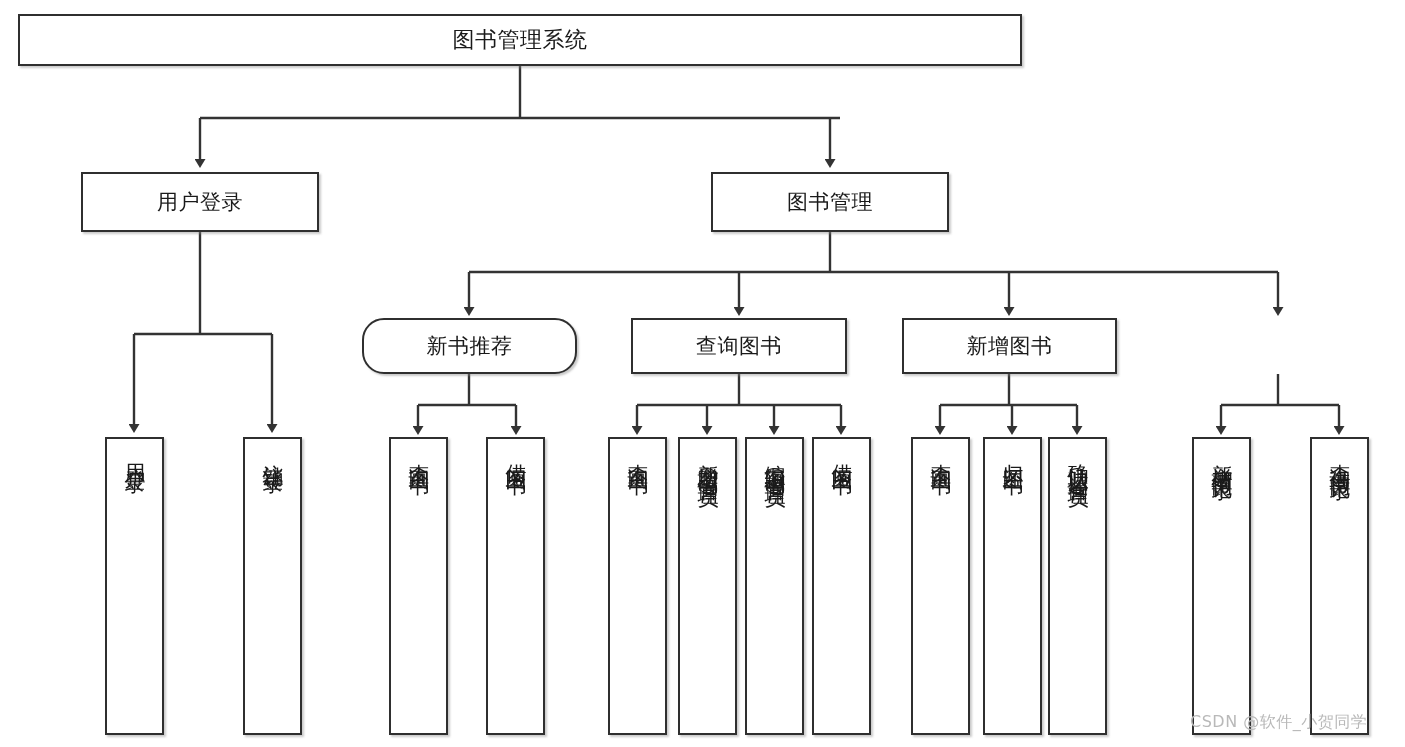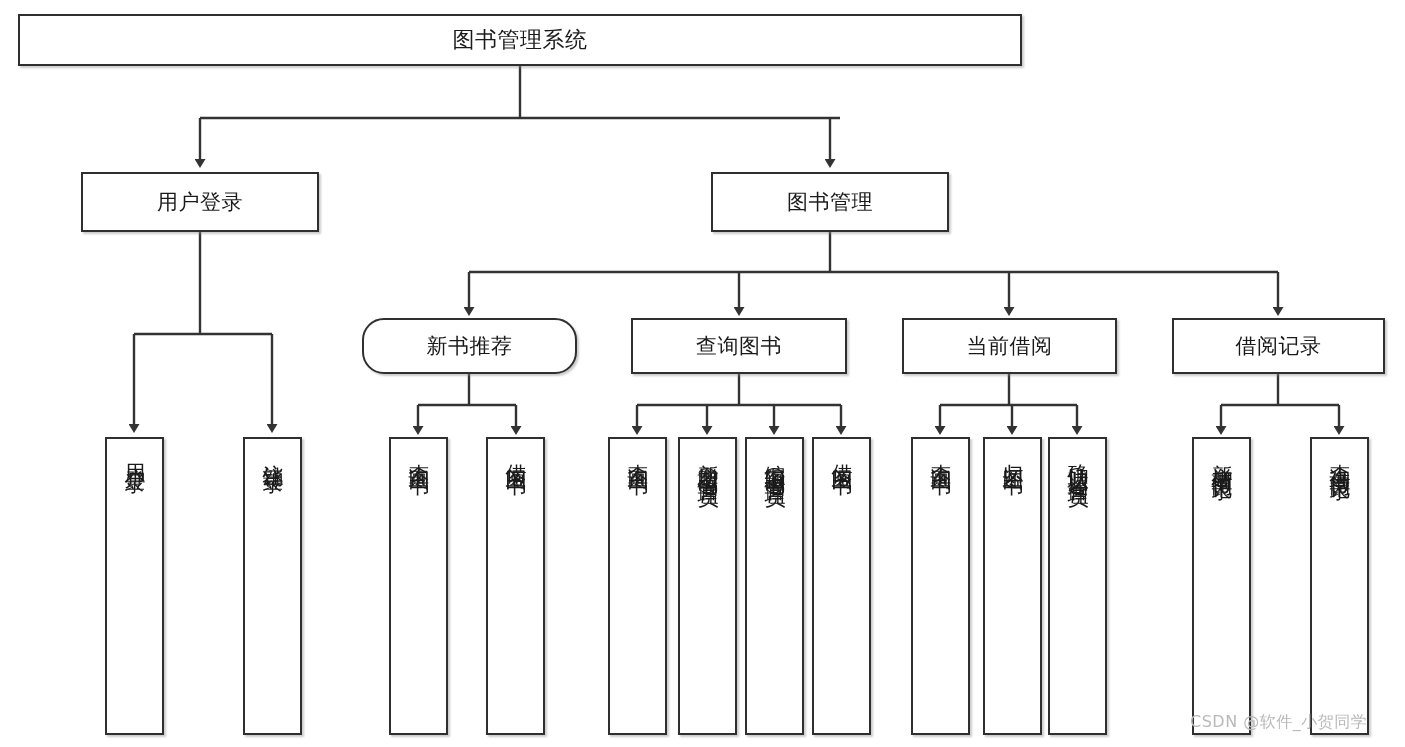--- a/index.html
+++ b/index.html
@@ -137,24 +137,21 @@
     <span class="node-label">图书管理</span>
   </div>
 
   <div class="node horizontal" style="left: 362px; top: 318px; width: 215px; height: 56px; border-radius: 22px;">
     <span class="node-label">新书推荐</span>
   </div>
   <div class="node horizontal" style="left: 631px; top: 318px; width: 216px; height: 56px;">
     <span class="node-label">查询图书</span>
   </div>
   <div class="node horizontal" style="left: 902px; top: 318px; width: 215px; height: 56px;">
-    <span class="node-label">当前借阅</span>
-  </div>
-  <div class="node horizontal" style="left: 1172px; top: 318px; width: 213px; height: 56px;">
-    <span class="node-label">借阅记录</span>
+    <span class="node-label">新增图书</span>
   </div>
 
   <div class="node vertical" style="left: 105px; top: 437px; width: 59px; height: 298px;">
     <span class="node-label">用户登录</span>
   </div>
   <div class="node vertical" style="left: 243px; top: 437px; width: 59px; height: 298px;">
     <span class="node-label">注销登录</span>
   </div>
   <div class="node vertical" style="left: 389px; top: 437px; width: 59px; height: 298px;">
     <span class="node-label">查询图书</span>

